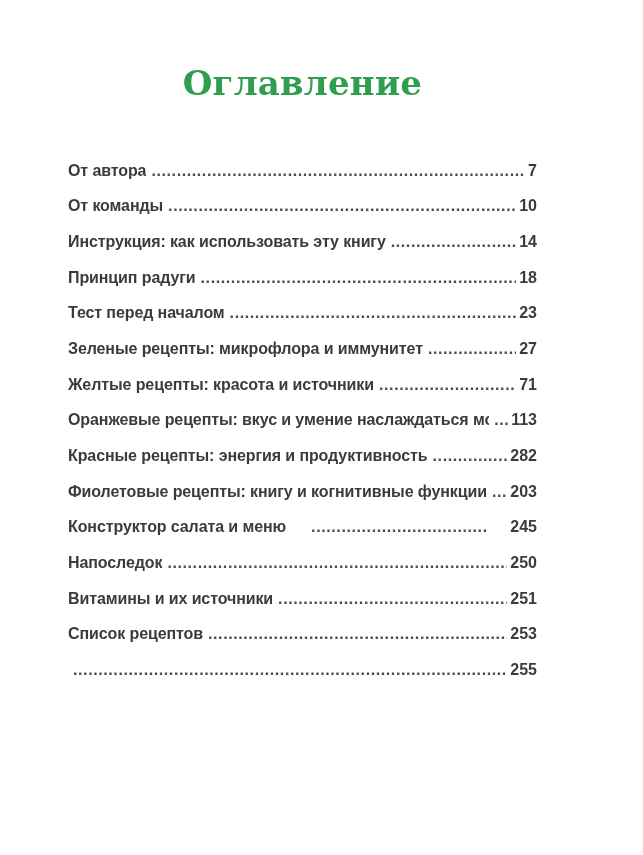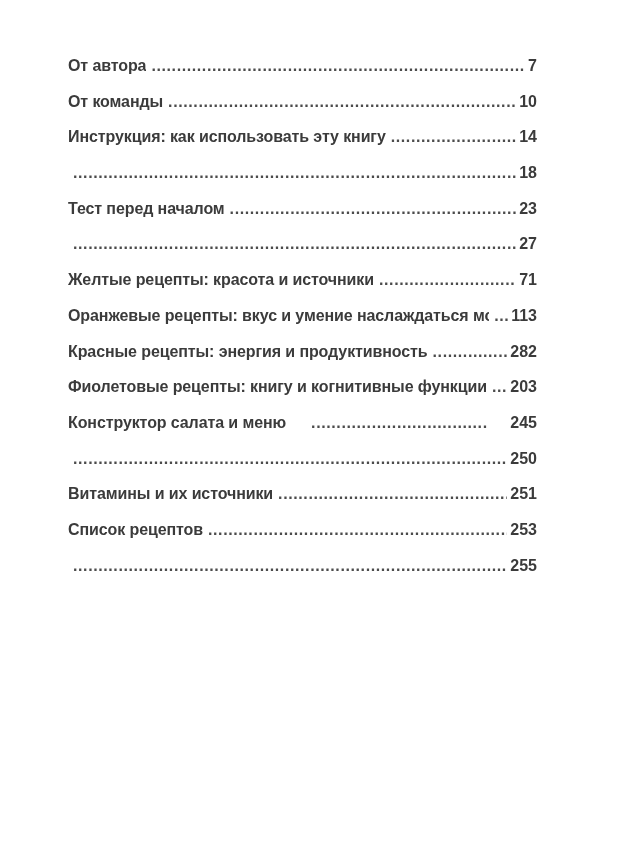--- a/index.html
+++ b/index.html
@@ -60,46 +60,49 @@
     flex: 0 0 auto;
     text-align: right;
     white-space: nowrap;
   }
 </style>
 </head>
 <body>
 
 <div class="page">
   <div class="content">
+    <h1 class="page-title" style="color: rgb(47, 158, 79);">Оглавление</h1>
     <ul class="toc-list">
       <li class="toc-entry" style="color: rgb(59, 59, 59);">
         <span class="toc-label">От автора</span>
         <span class="leader-dots" style="color: rgb(75, 75, 75);">....................................................................................................................................................................................................................................................................</span>
         <span class="toc-page-num">7</span>
       </li>
       <li class="toc-entry" style="color: rgb(59, 59, 59);">
         <span class="toc-label">От команды</span>
         <span class="leader-dots" style="color: rgb(75, 75, 75);">....................................................................................................................................................................................................................................................................</span>
         <span class="toc-page-num">10</span>
       </li>
       <li class="toc-entry" style="color: rgb(59, 59, 59);">
         <span class="toc-label">Инструкция: как использовать эту книгу</span>
         <span class="leader-dots" style="color: rgb(75, 75, 75);">....................................................................................................................................................................................................................................................................</span>
         <span class="toc-page-num">14</span>
       </li>
       <li class="toc-entry" style="color: rgb(59, 59, 59);">
+        <span class="toc-label">Принцип радуги</span>
         <span class="leader-dots" style="color: rgb(75, 75, 75);">....................................................................................................................................................................................................................................................................</span>
         <span class="toc-page-num">18</span>
       </li>
       <li class="toc-entry" style="color: rgb(59, 59, 59);">
         <span class="toc-label">Тест перед началом</span>
         <span class="leader-dots" style="color: rgb(75, 75, 75);">....................................................................................................................................................................................................................................................................</span>
         <span class="toc-page-num">23</span>
       </li>
       <li class="toc-entry" style="color: rgb(59, 59, 59);">
+        <span class="toc-label">Зеленые рецепты: микрофлора и иммунитет</span>
         <span class="leader-dots" style="color: rgb(75, 75, 75);">....................................................................................................................................................................................................................................................................</span>
         <span class="toc-page-num">27</span>
       </li>
       <li class="toc-entry" style="color: rgb(59, 59, 59);">
         <span class="toc-label">Желтые рецепты: красота и источники</span>
         <span class="leader-dots" style="color: rgb(75, 75, 75);">....................................................................................................................................................................................................................................................................</span>
         <span class="toc-page-num">71</span>
       </li>
       <li class="toc-entry" style="color: rgb(59, 59, 59);">
         <span class="toc-label">Оранжевые рецепты: вкус и умение наслаждаться моментом</span>
@@ -115,20 +118,21 @@
         <span class="toc-label">Фиолетовые рецепты: книгу и когнитивные функции</span>
         <span class="leader-dots" style="color: rgb(75, 75, 75);">....................................................................................................................................................................................................................................................................</span>
         <span class="toc-page-num">203</span>
       </li>
       <li class="toc-entry" style="color: rgb(59, 59, 59); gap: 20px;">
         <span class="toc-label">Конструктор салата и меню</span>
         <span class="leader-dots" style="color: rgb(75, 75, 75);">....................................................................................................................................................................................................................................................................</span>
         <span class="toc-page-num">245</span>
       </li>
       <li class="toc-entry" style="color: rgb(59, 59, 59);">
+        <span class="toc-label">Напоследок</span>
         <span class="leader-dots" style="color: rgb(75, 75, 75);">....................................................................................................................................................................................................................................................................</span>
         <span class="toc-page-num">250</span>
       </li>
       <li class="toc-entry" style="color: rgb(59, 59, 59);">
         <span class="toc-label">Витамины и их источники</span>
         <span class="leader-dots" style="color: rgb(75, 75, 75);">....................................................................................................................................................................................................................................................................</span>
         <span class="toc-page-num">251</span>
       </li>
       <li class="toc-entry" style="color: rgb(59, 59, 59);">
         <span class="toc-label">Список рецептов</span>

